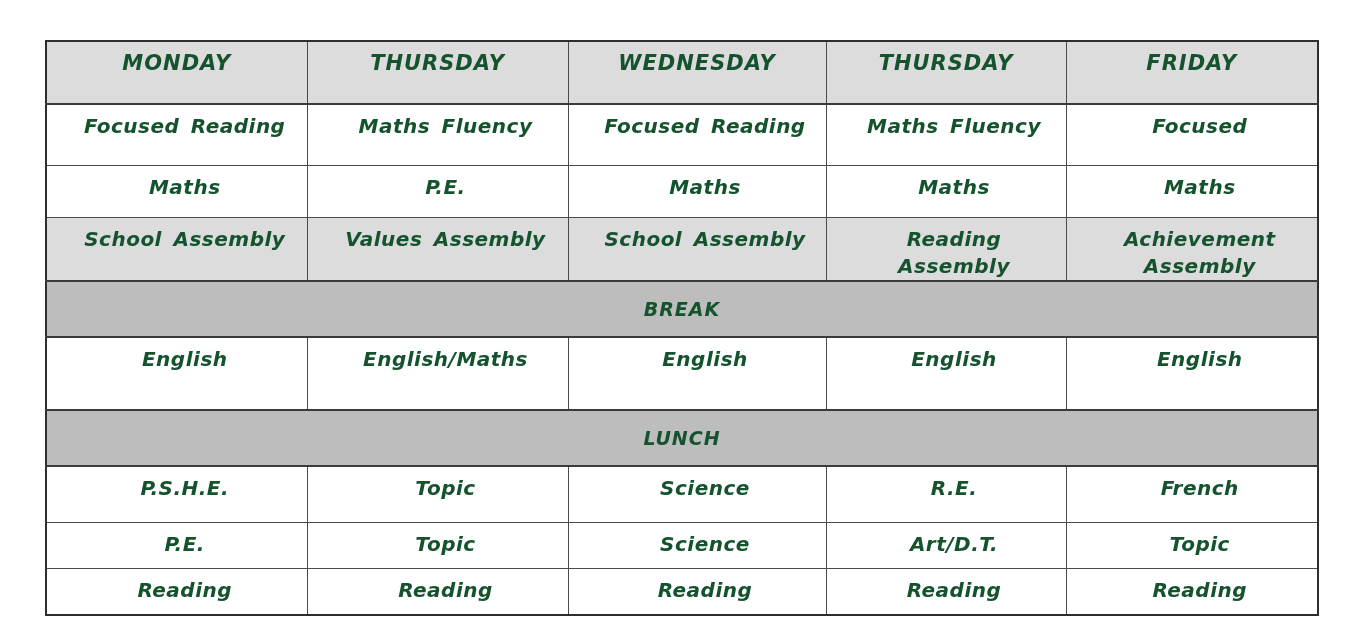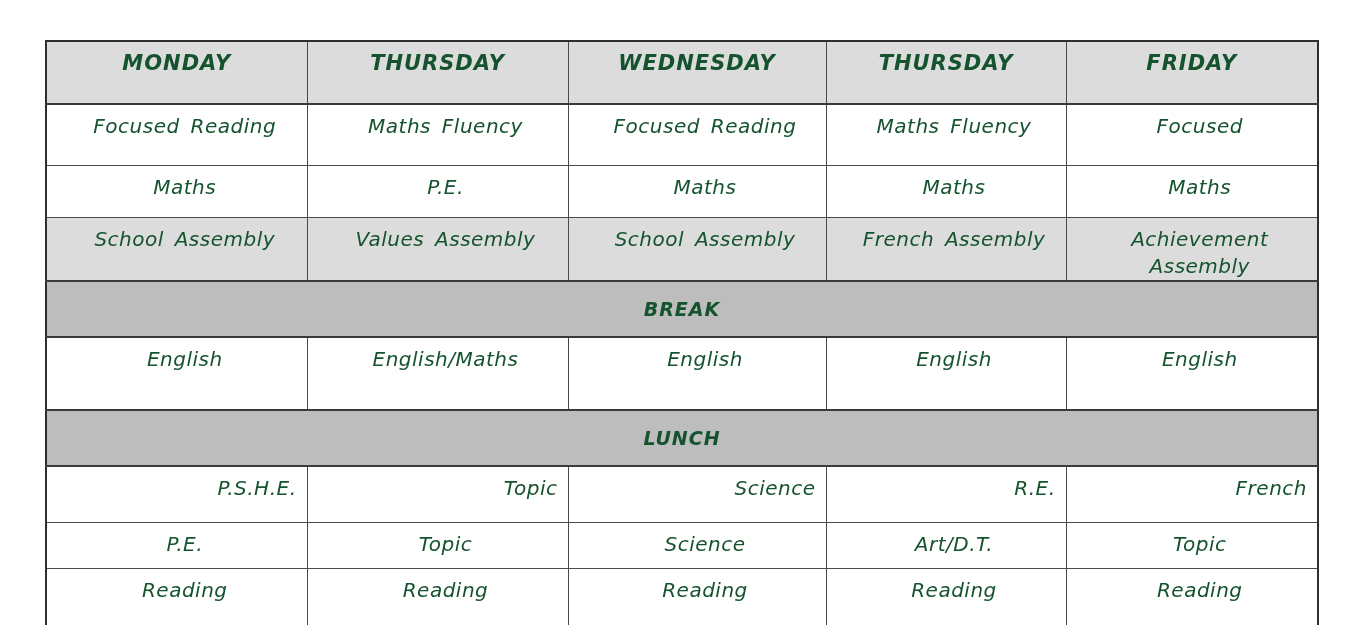--- a/index.html
+++ b/index.html
@@ -47,35 +47,35 @@
     font-size: 21px;
     letter-spacing: 1px;
     padding-top: 9px;
     border-bottom: 2px solid #3a3a3a;
   }
 
   
   tr.lesson-row td {
     background: #ffffff;
     font-style: italic;
-    font-weight: normal;
+    font-weight: bold;
     font-size: 20px;
     letter-spacing: 0.5px;
     word-spacing: 4px;
     padding: 8px 10px 0 26px;
     line-height: 1.35;
   }
 
   tr.row-focused   td { height: 61px; }
   tr.row-maths     td { height: 52px; }
   tr.row-assembly  td { height: 62px; background: #dcdcdc; border-bottom: 2px solid #3a3a3a; }
   tr.row-english   td { height: 73px; text-align: center; }
-  tr.row-pshe      td { height: 57px; text-align: right; }
+  tr.row-pshe      td { height: 57px; }
   tr.row-pe        td { height: 46px; }
-  tr.row-reading   td { height: 57px; }
+  tr.row-reading   td { height: 46px; }
 
   
   tr.banner-row td {
     height: 25px;
     background: #bdbdbd;
     font-style: italic;
     font-weight: bold;
     font-size: 19px;
     letter-spacing: 1px;
     vertical-align: middle;
@@ -117,21 +117,21 @@
         <td>Maths</td>
         <td>P.E.</td>
         <td>Maths</td>
         <td>Maths</td>
         <td>Maths</td>
       </tr>
       <tr class="lesson-row row-assembly">
         <td>School Assembly</td>
         <td>Values Assembly</td>
         <td>School Assembly</td>
-        <td>French Assembly</td>
+        <td>Reading Assembly</td>
         <td>Achievement Assembly</td>
       </tr>
       <tr class="banner-row">
         <td colspan="5">BREAK</td>
       </tr>
       <tr class="lesson-row row-english">
         <td>English</td>
         <td>English/Maths</td>
         <td>English</td>
         <td>English</td>

